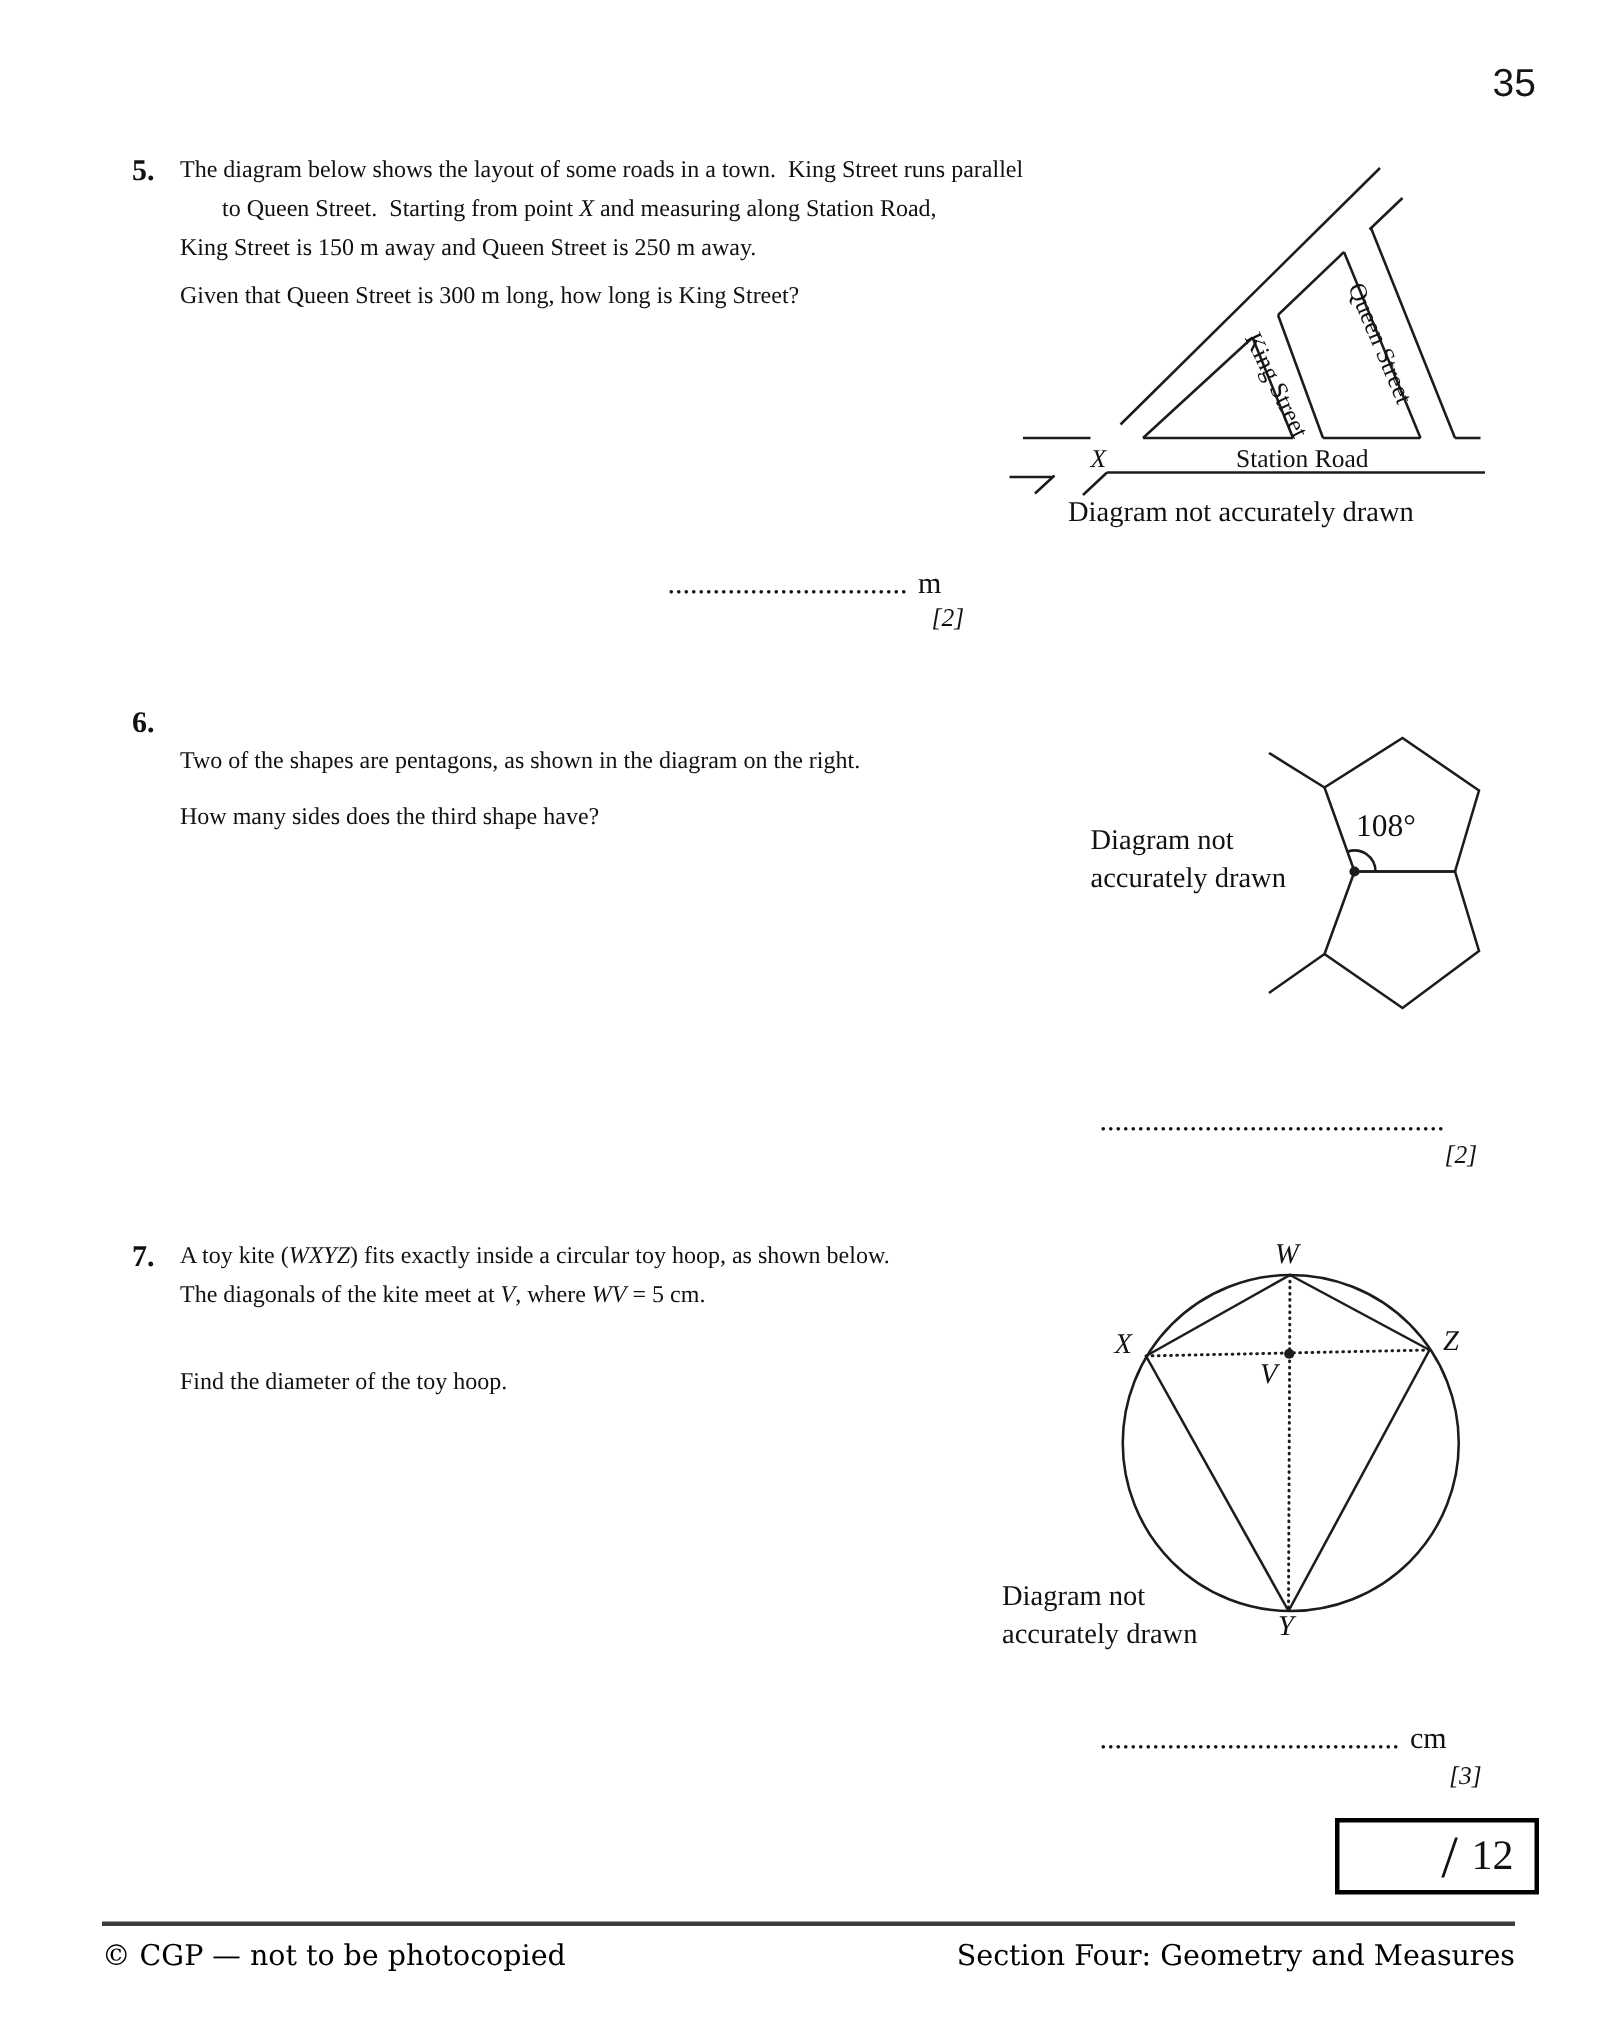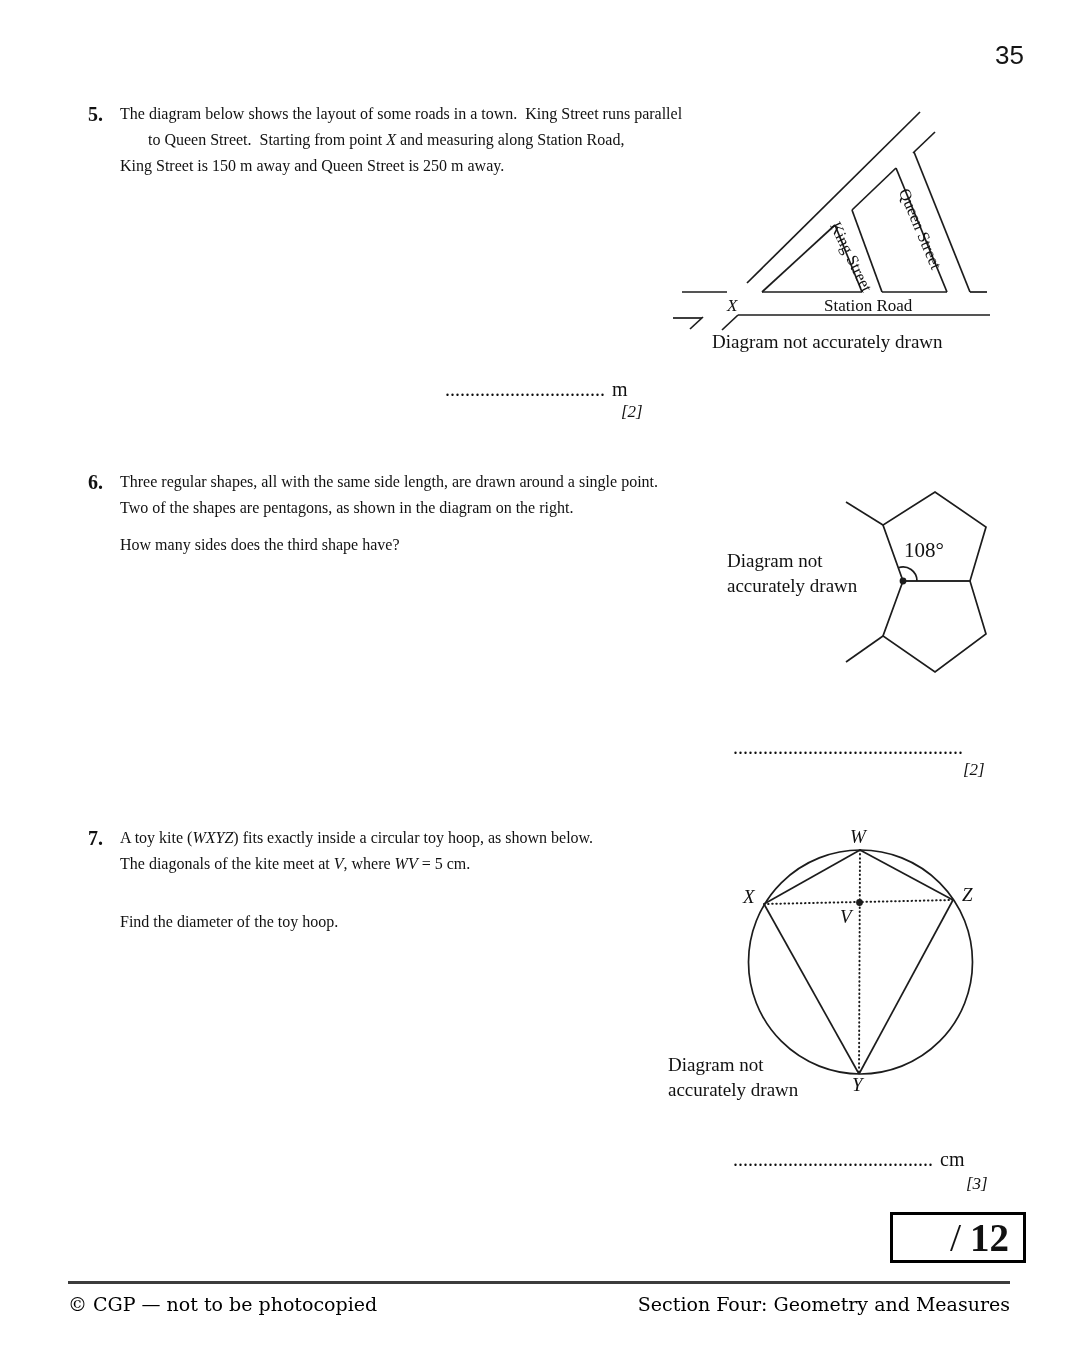--- a/index.html
+++ b/index.html
@@ -14,36 +14,37 @@
   .caption{font-size:19px;white-space:pre;}
   .rotlabel{font-size:16.5px;white-space:pre;transform-origin:center center;}
   .ital{font-style:italic;}
   .ansrow{font-size:20px;white-space:pre;}
   .marks{font-size:17px;font-style:italic;}
   .anglelabel{font-size:21px;}
   .ptlabel{font-size:19px;font-style:italic;white-space:pre;}
   .scorebox{border:3px solid #000;width:116px;height:45px;display:flex;align-items:center;
             justify-content:flex-end;padding-right:14px;box-sizing:content-box;}
   .scorebox .slash{font-size:40px;font-weight:400;line-height:1;}
-  .scorebox .total{font-size:39px;font-weight:bold;line-height:1;margin-left:9px;}
+  .scorebox .total{font-size:28px;font-weight:normal;line-height:1;margin-left:9px;}
   .footrule{background:#3c3c3c;height:3px;}
   .foot{font-family:"DejaVu Serif",serif;font-size:19px;color:#000;white-space:pre;}
   svg line, svg path, svg polygon, svg circle{vector-effect:non-scaling-stroke;}
 </style>
 </head>
 <body>
 
 <div id="page">
 
   <div class="abs pagenum" style="left:995px;top:40px;">35</div>
 
   <div class="abs qnum" style="left:88px;top:101px;">5.</div>
   <div class="abs qline" style="left:120px;top:101px;"><span>The diagram below shows the layout of some roads in a town.  King Street runs parallel</span></div>
   <div class="abs qline" style="left:120px;top:127px;margin-left:28px;"><span>to Queen Street.  Starting from point </span><span class="it">X</span><span> and measuring along Station Road,</span></div>
   <div class="abs qline" style="left:120px;top:153px;"><span>King Street is 150 m away and Queen Street is 250 m away.</span></div>
+  <div class="abs qline" style="left:120px;top:185px;"><span>Given that Queen Street is 300 m long, how long is King Street?</span></div>
 
   <svg class="abs" style="left:670px;top:100px;" width="396" height="260" viewBox="0 0 396 260">
     <g stroke="#1c1c1c" stroke-width="1.7" fill="none">
       <g>
         <line x1="12" y1="192" x2="57" y2="192"></line>
         <line x1="92" y1="192" x2="192" y2="192"></line>
         <line x1="212" y1="192" x2="277" y2="192"></line>
         <line x1="300" y1="192" x2="317" y2="192"></line>
         <line x1="68" y1="215" x2="320" y2="215"></line>
         <line x1="3" y1="218" x2="32" y2="218"></line>
@@ -69,21 +70,20 @@
   <div class="abs diaglabel ital" style="left:727px;top:296px;">X</div>
   <div class="abs diaglabel" style="left:824px;top:296px;">Station Road</div>
   <div class="abs rotlabel" style="left:813px;top:247px;transform:rotate(64deg);">King Street</div>
   <div class="abs rotlabel" style="left:877px;top:219px;transform:rotate(67deg);">Queen Street</div>
   <div class="abs caption" style="left:712px;top:331px;">Diagram not accurately drawn</div>
 
   <div class="abs ansrow" style="left:445px;top:378px;"><span>................................</span><span style="margin-left:7px;">m</span></div>
   <div class="abs marks" style="left:621px;top:402px;">[2]</div>
 
   <div class="abs qnum" style="left:88px;top:469px;">6.</div>
-  <div class="abs qline" style="left:120px;top:469px;"><span>Three regular shapes, all with the same side length, are drawn around a single point.</span></div>
   <div class="abs qline" style="left:120px;top:532px;"><span>How many sides does the third shape have?</span></div>
   <div class="abs qline" style="left:120px;top:495px;"><span>Two of the shapes are pentagons, as shown in the diagram on the right.</span></div>
 
   <svg class="abs" style="left:790px;top:480px;" width="276" height="210" viewBox="0 0 276 210">
     <g stroke="#1c1c1c" stroke-width="1.7" fill="none">
       <polygon points="113,101 93,45 145,12 196,47 180,101"></polygon>
       <polygon points="113,101 93,156 145,192 196,154 180,101"></polygon>
       <line x1="93" y1="45" x2="56" y2="22"></line>
       <line x1="93" y1="156" x2="56" y2="182"></line>
       <path d="M 127,101 A 14,14 0 0 0 108.3,87.8"></path>

